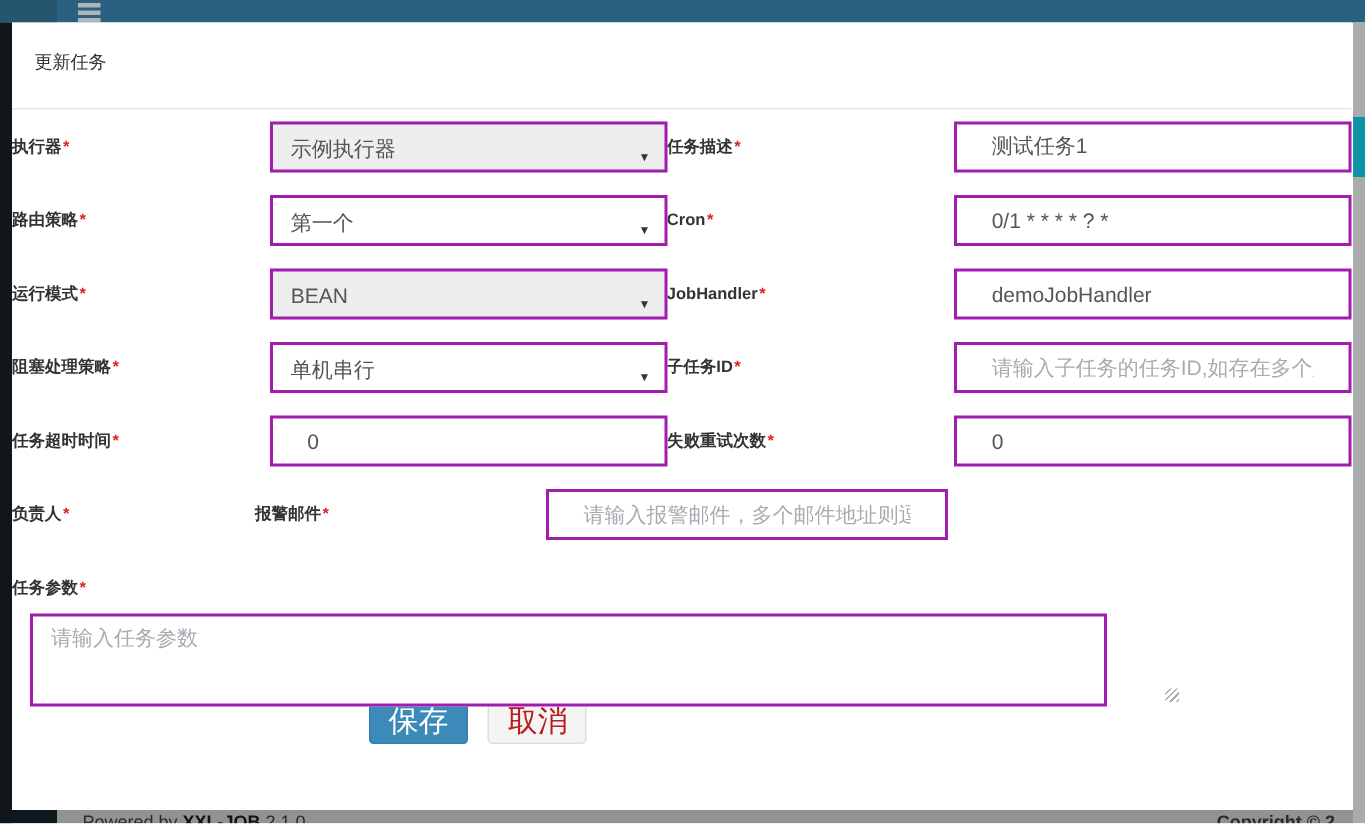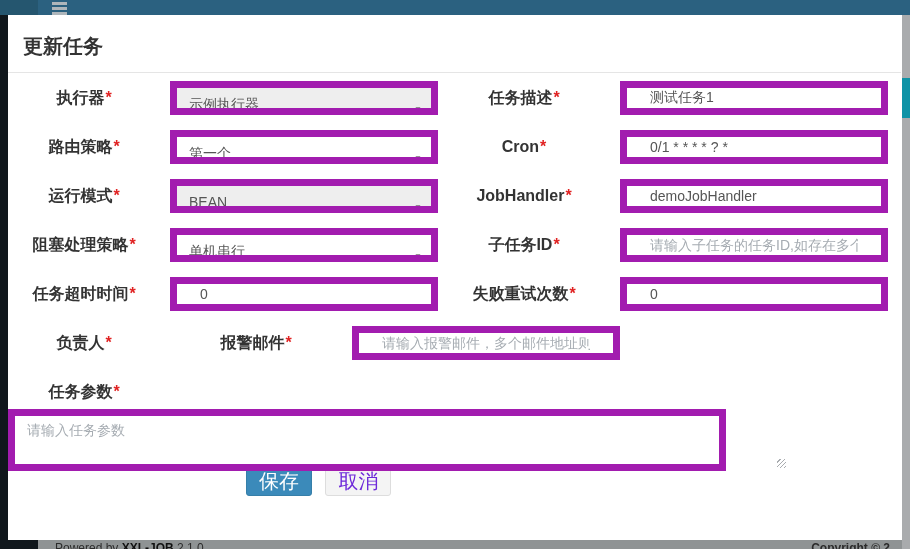--- a/index.html
+++ b/index.html
@@ -18,51 +18,51 @@
   .footer-dark{position:absolute;left:0;top:0;width:38px;height:9px;background:#10171C;}
   .powered{position:absolute;left:55px;top:1px;font-size:12px;color:#2B2B2B;white-space:nowrap;}
   .powered b{font-weight:bold;color:#111;}
   .copyright{position:absolute;right:12px;top:1px;font-size:12px;font-weight:bold;color:#2B2B2B;white-space:nowrap;}
   .scrollbar{position:absolute;right:0;top:15px;width:8px;height:534px;background:#A9ABAD;}
   .scroll-thumb{position:absolute;left:0;top:63px;width:8px;height:40px;background:#0E93A6;}
 
   
   .modal{position:absolute;left:8px;top:15px;width:893px;height:525px;background:#fff;box-sizing:border-box;}
   .modal-header{height:58px;border-bottom:1px solid #E5E5E5;padding:18px 15px 0;box-sizing:border-box;}
-  .modal-title{font-size:20px;color:#333;font-weight:bold;}
+  .modal-title{font-size:12px;color:#333;font-weight:normal;}
   .modal-body{padding-top:8px;}
 
   .form-row{display:flex;height:34px;margin-bottom:15px;}
   .form-row.tall{height:62px;flex-direction:column;}
-  .ctl-label{box-sizing:border-box;text-align:center;padding-right:10px;font-size:16px;
+  .ctl-label{box-sizing:border-box;text-align:left;padding-right:10px;font-size:11px;
              font-weight:bold;color:#333;line-height:34px;white-space:nowrap;}
   .ctl-label.left{width:162px;}
   .ctl-label.right{width:182px;}
   .req{color:#E02222;margin-left:1px;}
 
-  .control{box-sizing:border-box;width:268px;height:34px;border:7px solid #a21caf;
-           font-size:14px;color:#555;background:#fff;}
+  .control{box-sizing:border-box;width:268px;height:34px;border:2px solid #a21caf;
+           font-size:14px;color:#555;background:#fff;margin-left:12px;}
   .sel{position:relative;padding:6px 24px 6px 12px;line-height:20px;cursor:pointer;
        overflow:hidden;white-space:nowrap;}
   .sel.disabled{background:#EEE;cursor:not-allowed;}
   .caret{position:absolute;right:9px;top:12px;font-size:8px;color:#333;}
   input.control{padding:6px 23px;outline:none;}
   input.control::placeholder{color:#A6ACB2;}
   textarea.control{width:718px;height:62px;padding:6px 12px;resize:none;outline:none;
                    font-family:"Liberation Sans","DejaVu Sans",sans-serif;position:relative;}
   textarea.control::placeholder{color:#A6ACB2;}
   .ta-wrap{position:relative;width:781px;height:62px;}
   .resize-handle{position:absolute;right:3px;bottom:3px;width:9px;height:9px;pointer-events:none;
                  background:repeating-linear-gradient(135deg,transparent 0 2px,#A9ACB0 2px 3px);}
 
   .btn-row{margin:29px 0 0 238px;}
   .btn{display:inline-block;height:30px;padding:0 12px;line-height:28px;font-size:20px;
        border-radius:3px;border:1px solid transparent;cursor:pointer;box-sizing:border-box;}
   .btn-save{background:#3B8ABA;border-color:#367FA9;color:#fff;}
-  .btn-cancel{background:#F4F4F4;border-color:#DDDDDD;color:#6d28d9;margin-left:9px;}
+  .btn-cancel{background:#F4F4F4;border-color:#DDDDDD;color:#b91c1c;margin-left:9px;}
 </style>
 </head>
 <body>
 
 <div class="stage">
 
   <div class="navbar">
     <div class="navbar-logo"></div>
     <div class="hamburger">
       <i></i>

